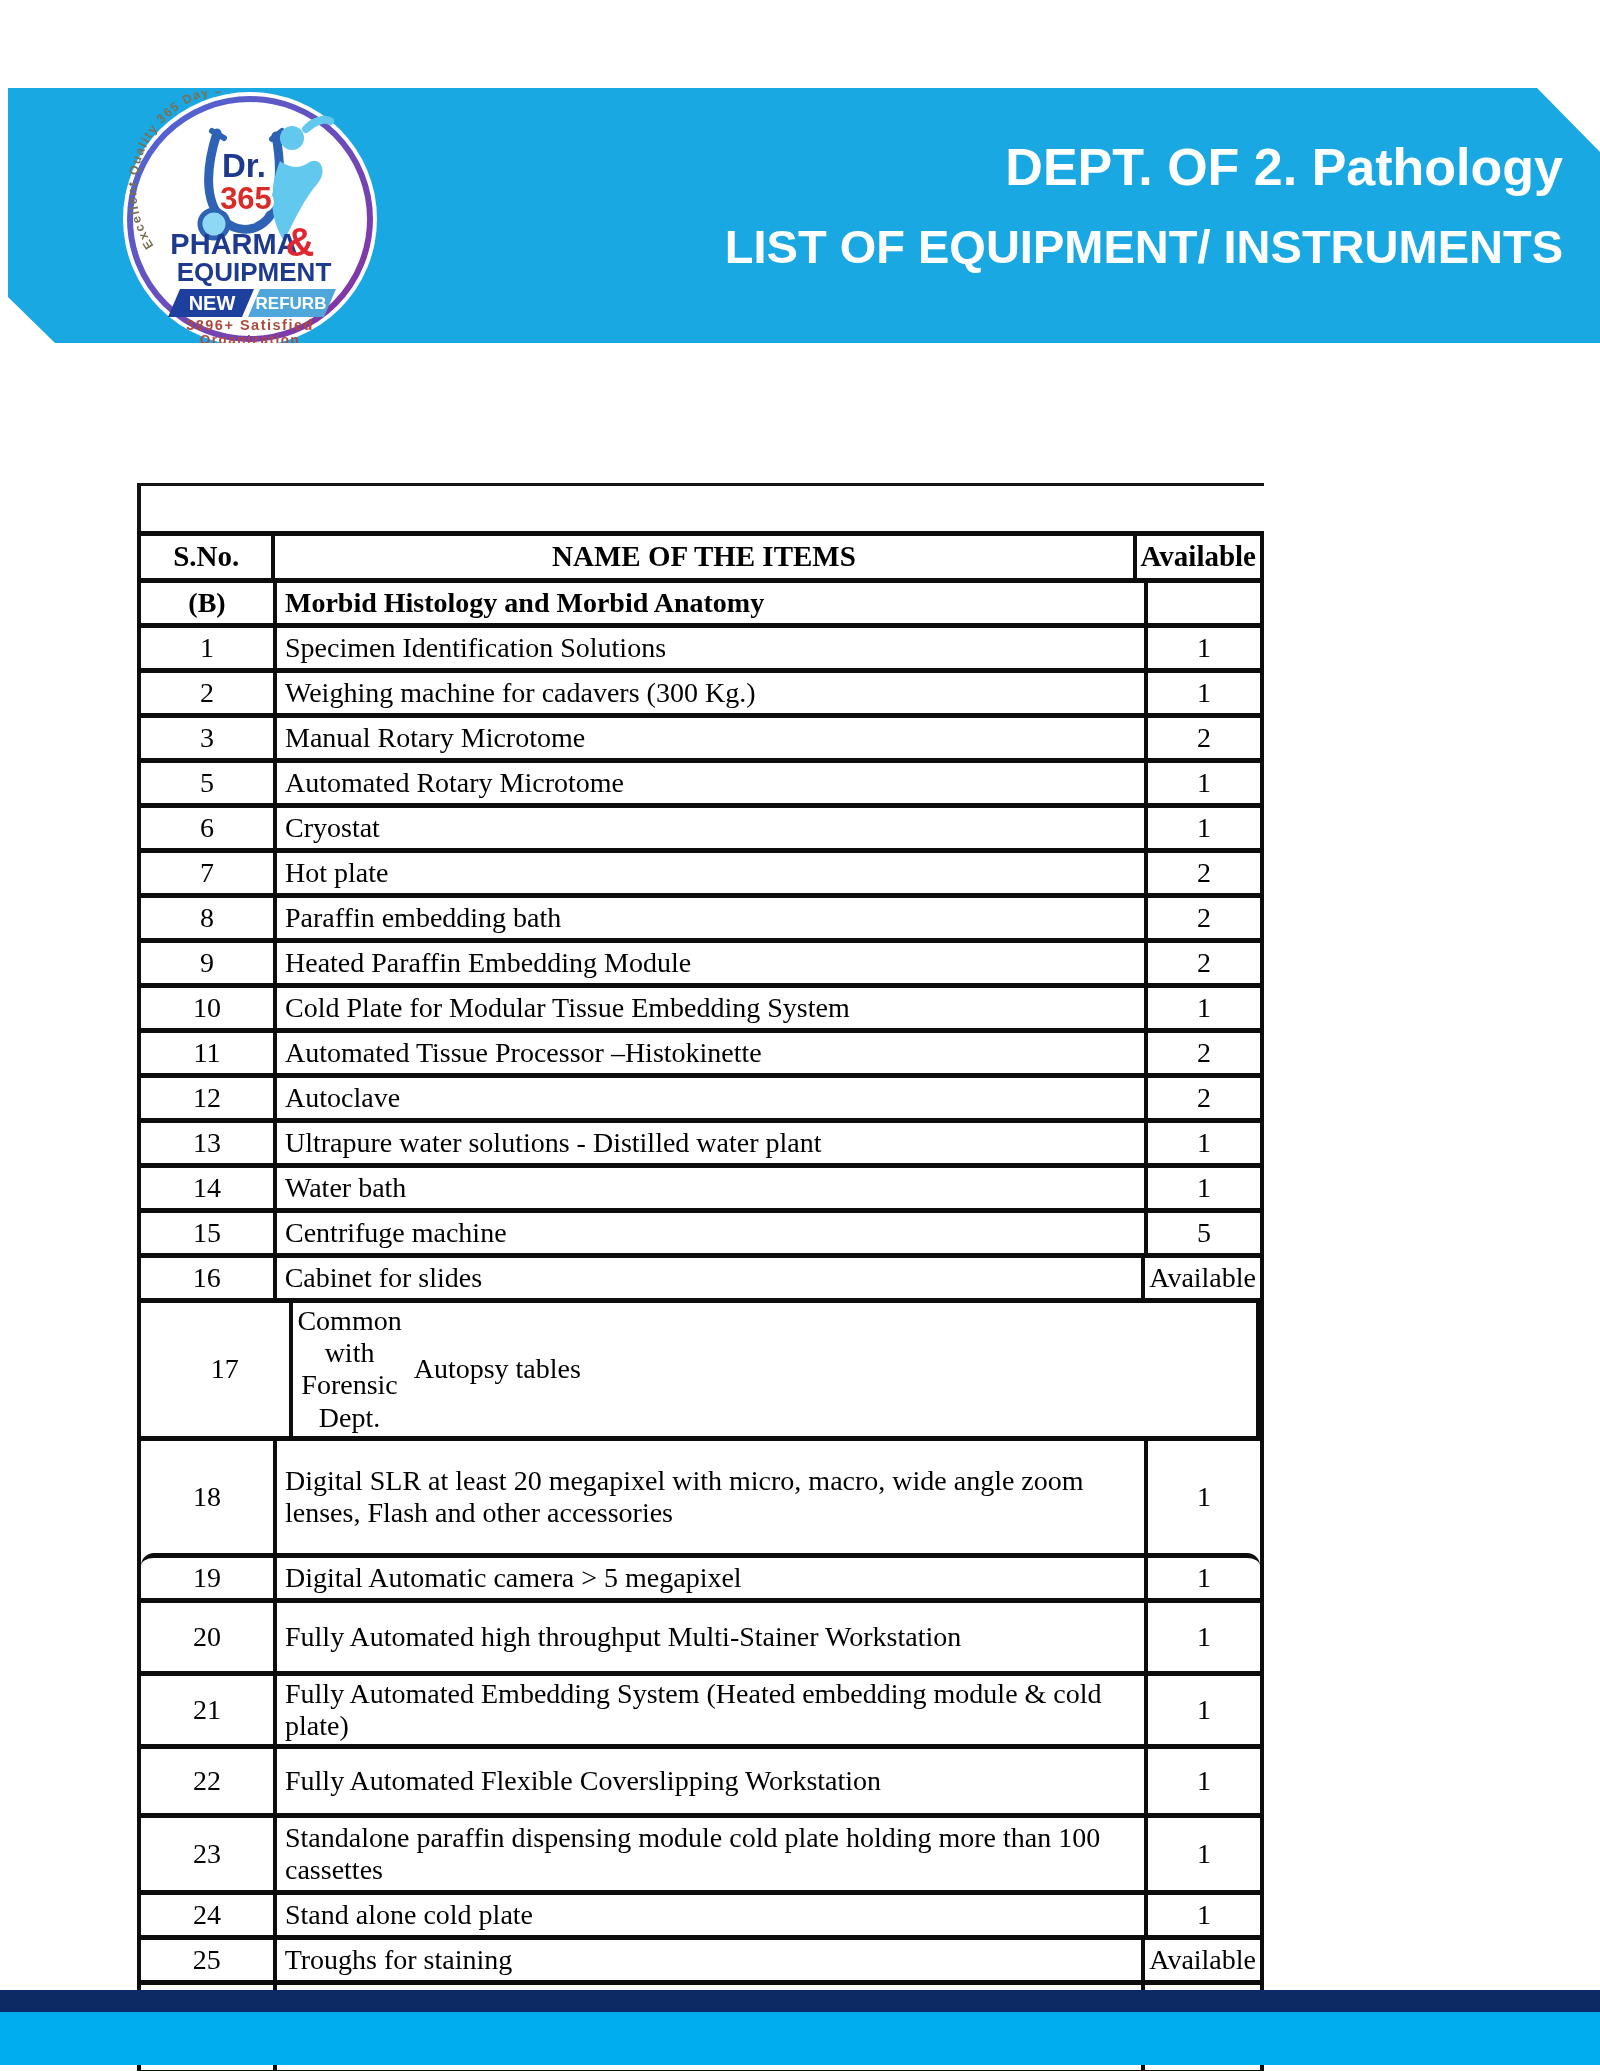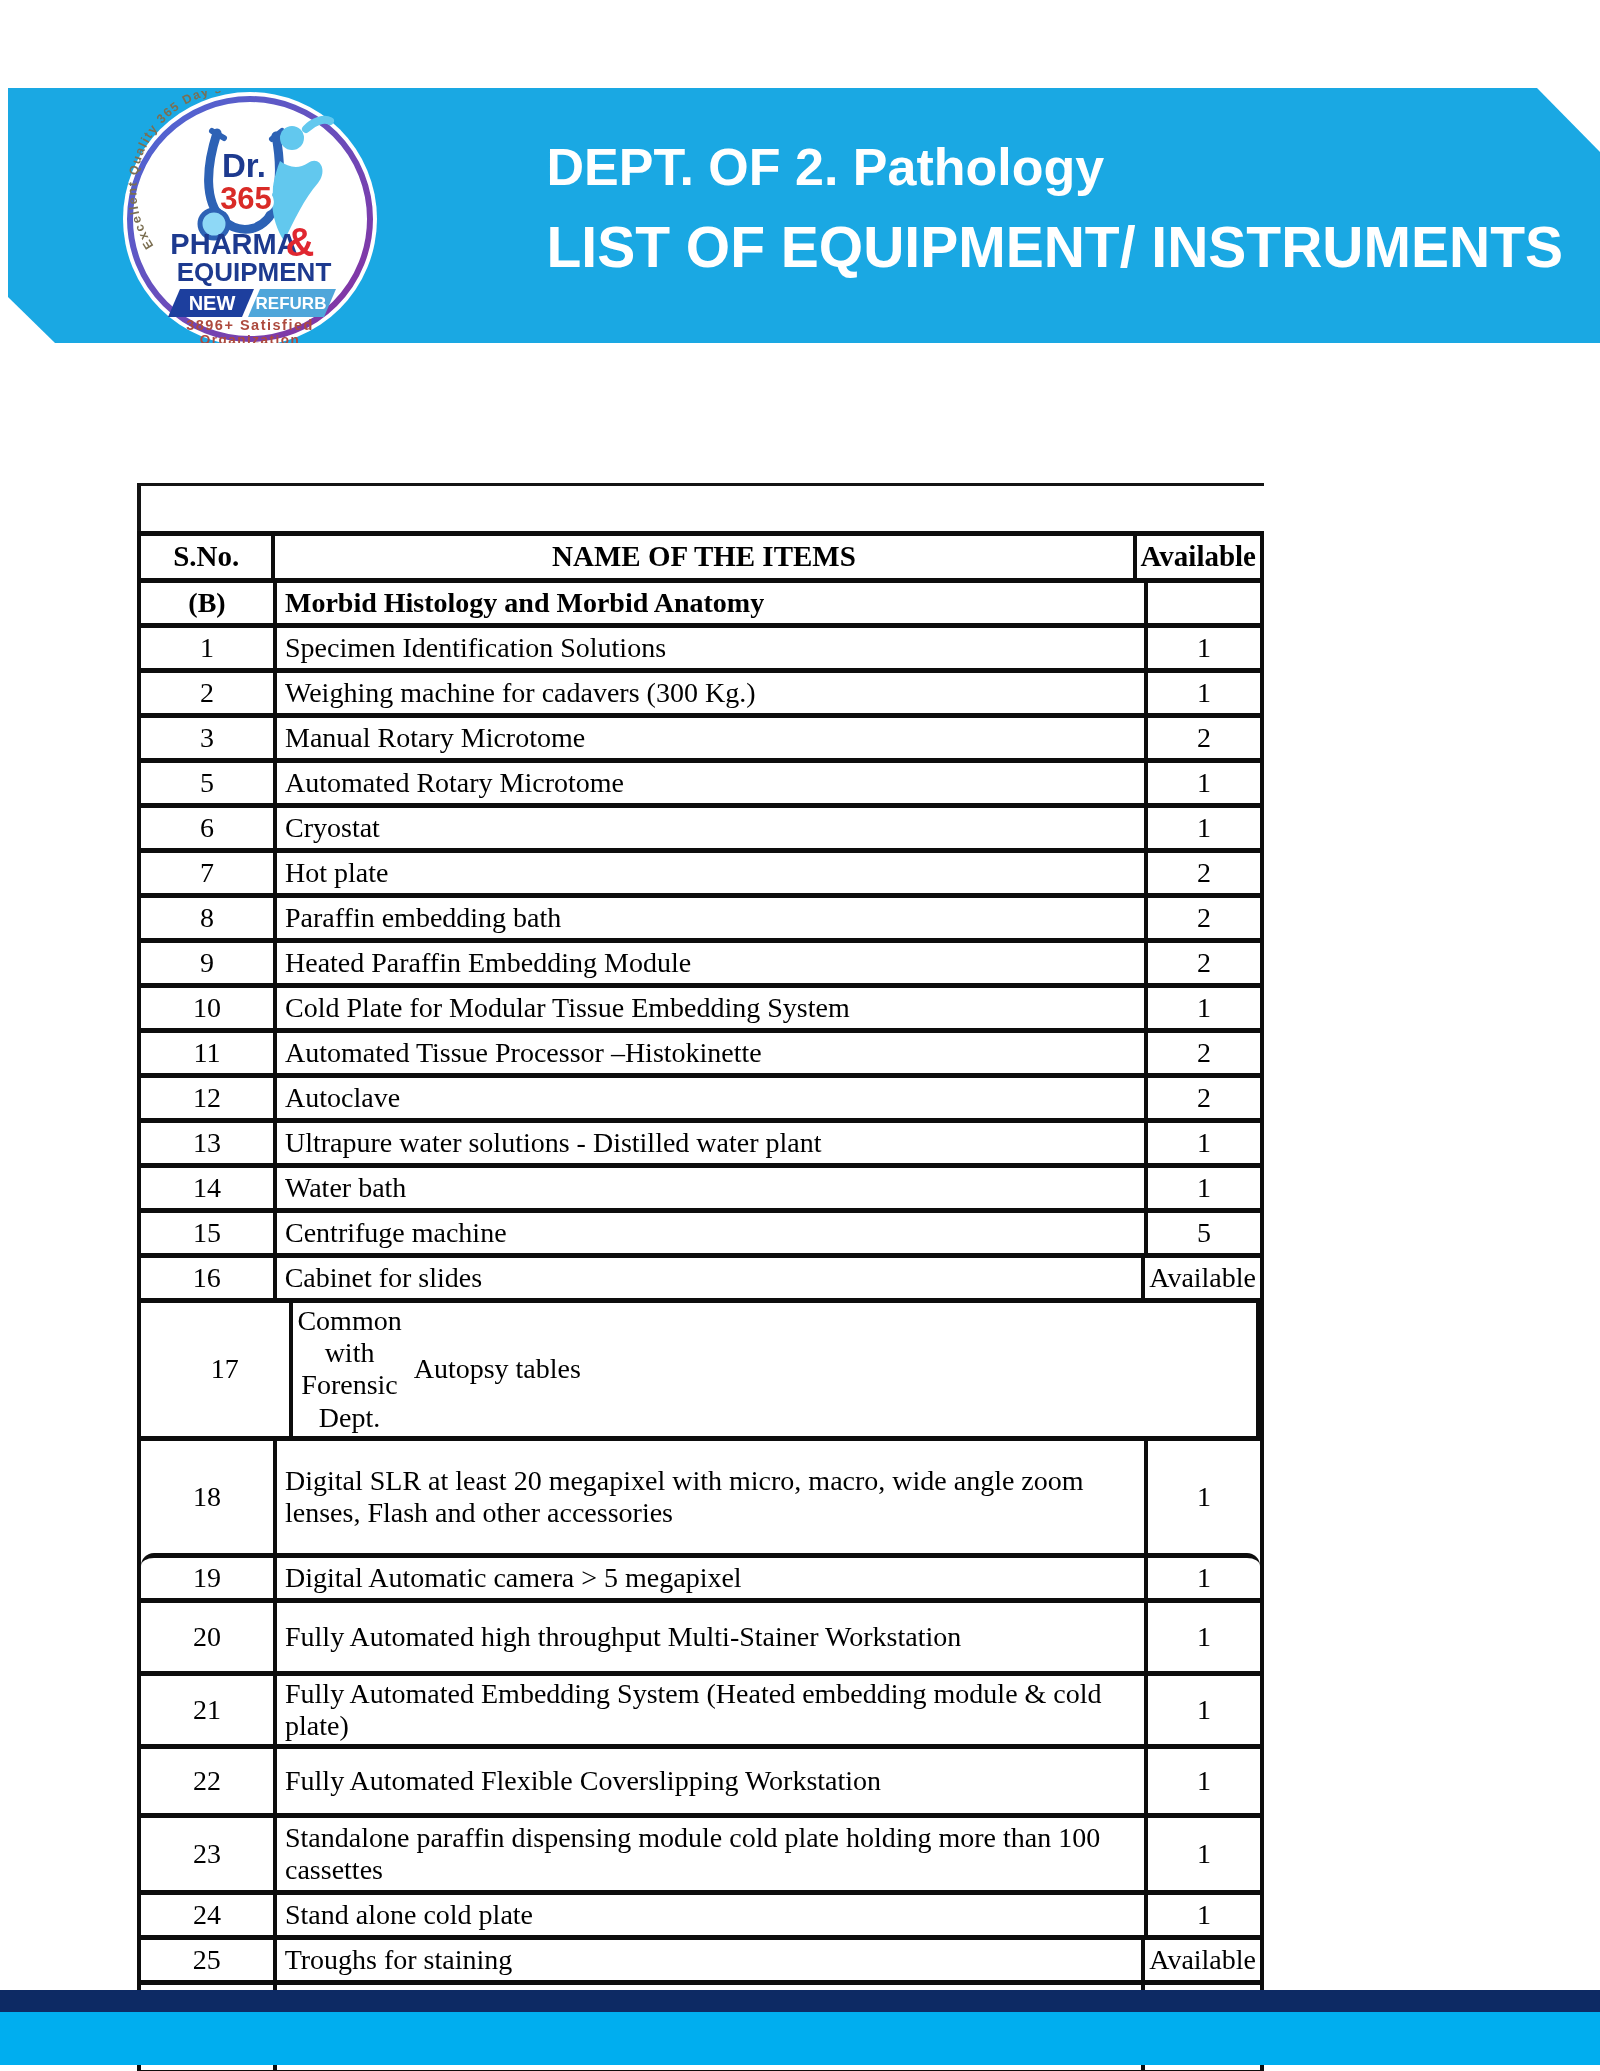--- a/index.html
+++ b/index.html
@@ -3,24 +3,24 @@
 <meta charset="utf-8">
 <style>
   html,body{margin:0;padding:0;background:#ffffff;}
   .canvas{position:relative;width:1600px;height:2071px;background:#ffffff;overflow:hidden;
           font-family:"Liberation Serif",serif;color:#000;}
 
   
   .banner{position:absolute;left:8px;top:88px;width:1592px;height:255px;
           background:var(--banner-cyan);
           clip-path:polygon(0 0,1529px 0,1592px 64px,1592px 255px,47px 255px,0 209px);}
-  .titles{position:absolute;right:37px;top:48px;color:#fff;
+  .titles{position:absolute;right:37px;top:48px;text-align:right;color:#fff;
           font-family:"Liberation Sans",sans-serif;font-weight:bold;}
   .title1{font-size:52px;line-height:62px;letter-spacing:0px;}
-  .title2{font-size:57px;line-height:66px;margin-top:16px;}
+  .title2{font-size:47px;line-height:66px;margin-top:16px;}
 
   .logo{position:absolute;left:114px;top:3px;width:256px;height:256px;}
 
   
   .tablewrap{position:absolute;left:137px;top:483px;width:1127px;}
   .topstrip{height:45px;border-top:3px solid #141414;border-left:4px solid #141414;}
   .tbl{border:4px solid #0d0d0d;border-top:5px solid #0d0d0d;background:#fff;}
   .row{display:flex;align-items:stretch;min-height:40px;}
   .row + .row{border-top:5px solid #0d0d0d;}
   .c{display:flex;align-items:center;font-size:28px;line-height:1.15;}

